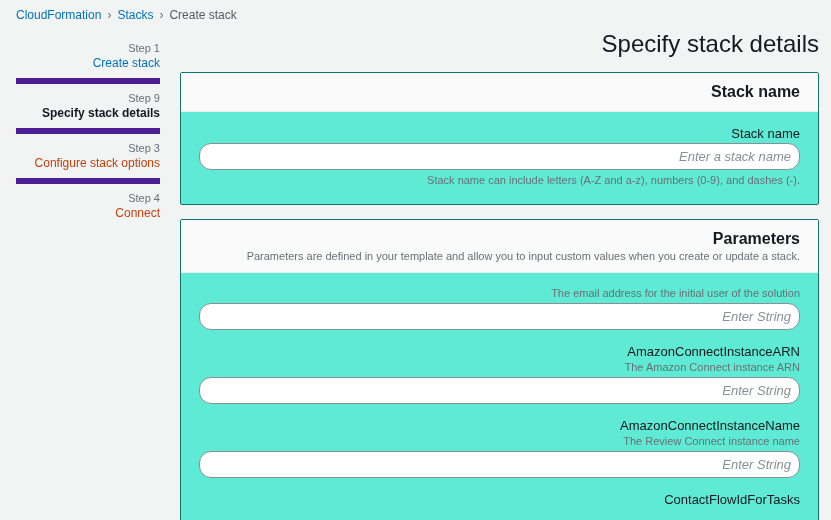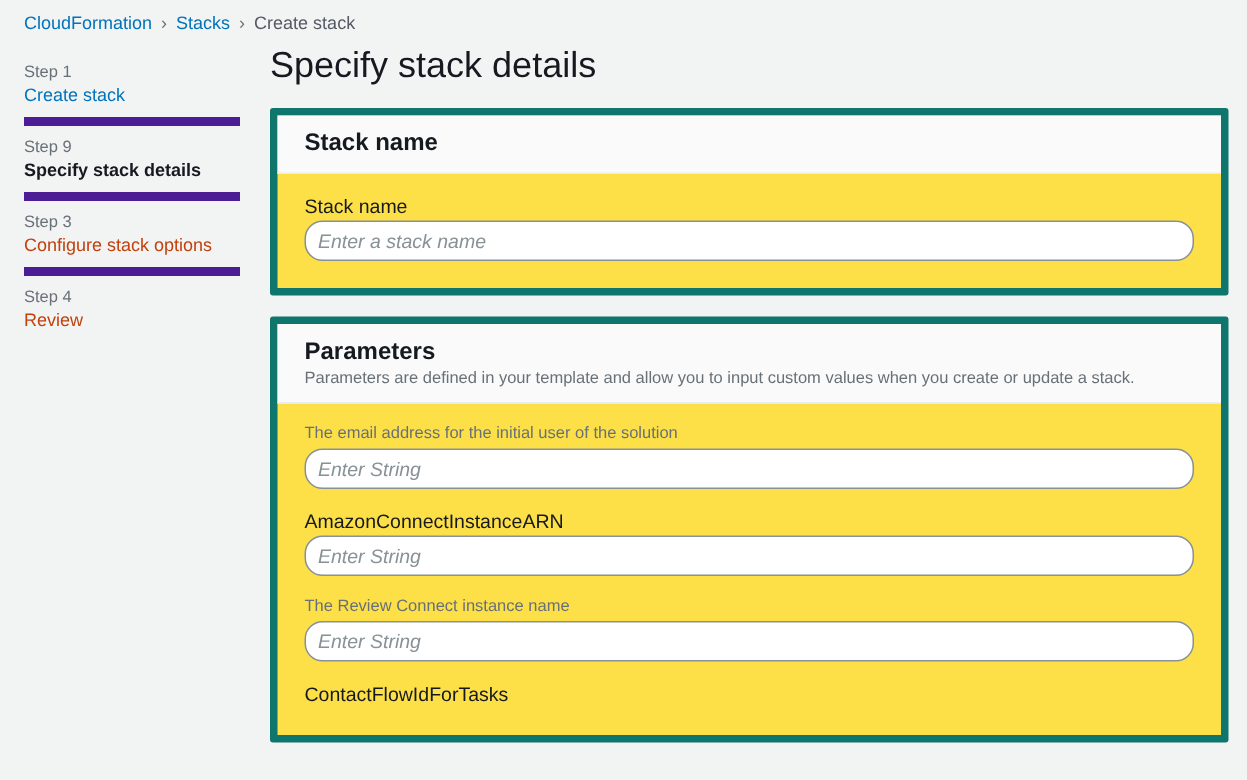--- a/index.html
+++ b/index.html
@@ -1,15 +1,15 @@
 <!DOCTYPE html>
 <html><head>
   <meta charset="utf-8">
   <style>
-    * { box-sizing: border-box; margin: 0; padding: 0; }
+    * { box-sizing: border-box; margin: 0; padding: 0; text-align: right; }
     body {
       font-family: "Amazon Ember", "Helvetica Neue", Arial, sans-serif;
       font-size: 13px;
       color: #16191f;
       background: #f2f3f3;
       width: 831px;
       height: 520px;
       overflow: hidden;
     }
     .breadcrumb {
@@ -51,22 +51,22 @@
       flex: 1;
       padding-left: 12px;
     }
     h1 {
       font-size: 24px;
       font-weight: 400;
       margin-bottom: 14px;
       color: #16191f;
     }
     .panel {
-      background: #fde047;
-      border: 5px solid #0f766e;
+      background: #5eead4;
+      border: 1px solid #0f766e;
       border-radius: 2px;
       margin-bottom: 14px;
     }
     .panel-header {
       padding: 10px 18px;
       border-bottom: 1px solid #eaeded;
       background: #fafafa;
     }
     .panel-header h2 {
       font-size: 16px;
@@ -133,54 +133,57 @@
     <div class="step active">
       <div class="step-label">Step 9</div>
       <div class="step-title">Specify stack details</div>
     </div>
     <div class="step">
       <div class="step-label">Step 3</div>
       <div class="step-title">Configure stack options</div>
     </div>
     <div class="step">
       <div class="step-label">Step 4</div>
-      <div class="step-title">Review</div>
+      <div class="step-title">Connect</div>
     </div>
   </div>
 
   <div class="main">
     <h1>Specify stack details</h1>
 
     <div class="panel">
       <div class="panel-header">
         <h2>Stack name</h2>
       </div>
       <div class="panel-body">
         <div class="field">
           <div class="field-label">Stack name</div>
           <input type="text" placeholder="Enter a stack name" style="">
+          <div class="field-hint">Stack name can include letters (A-Z and a-z), numbers (0-9), and dashes (-).</div>
         </div>
       </div>
     </div>
 
     <div class="panel">
       <div class="panel-header">
         <h2>Parameters</h2>
         <div class="panel-desc">Parameters are defined in your template and allow you to input custom values when you create or update a stack.</div>
       </div>
       <div class="panel-body">
         <div class="field">
           <div class="field-desc">The email address for the initial user of the solution</div>
           <input type="text" placeholder="Enter String" style="">
         </div>
         <div class="field">
           <div class="field-label">AmazonConnectInstanceARN</div>
+          <div class="field-desc">The Amazon Connect instance ARN</div>
           <input type="text" placeholder="Enter String" style="">
         </div>
         <div class="field">
+          <div class="field-label">AmazonConnectInstanceName</div>
           <div class="field-desc">The Review Connect instance name</div>
           <input type="text" placeholder="Enter String" style="">
         </div>
         <div class="field">
           <div class="field-label">ContactFlowIdForTasks</div>
 
         </div>
       </div>
     </div>
 

